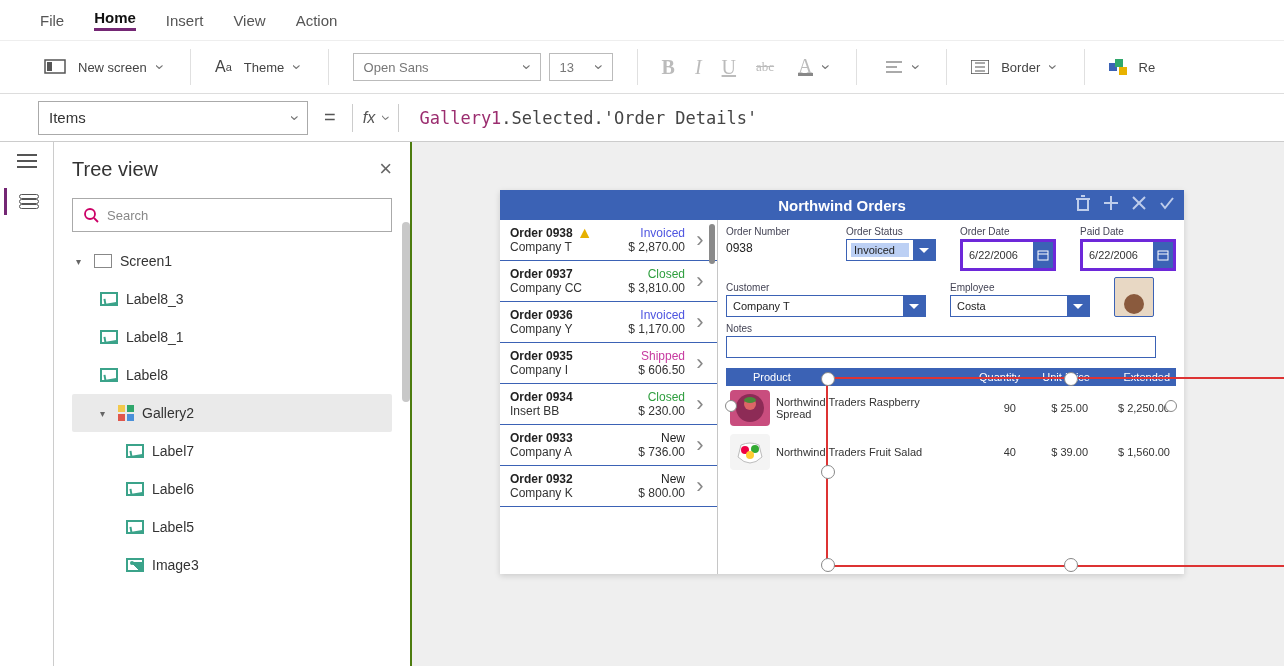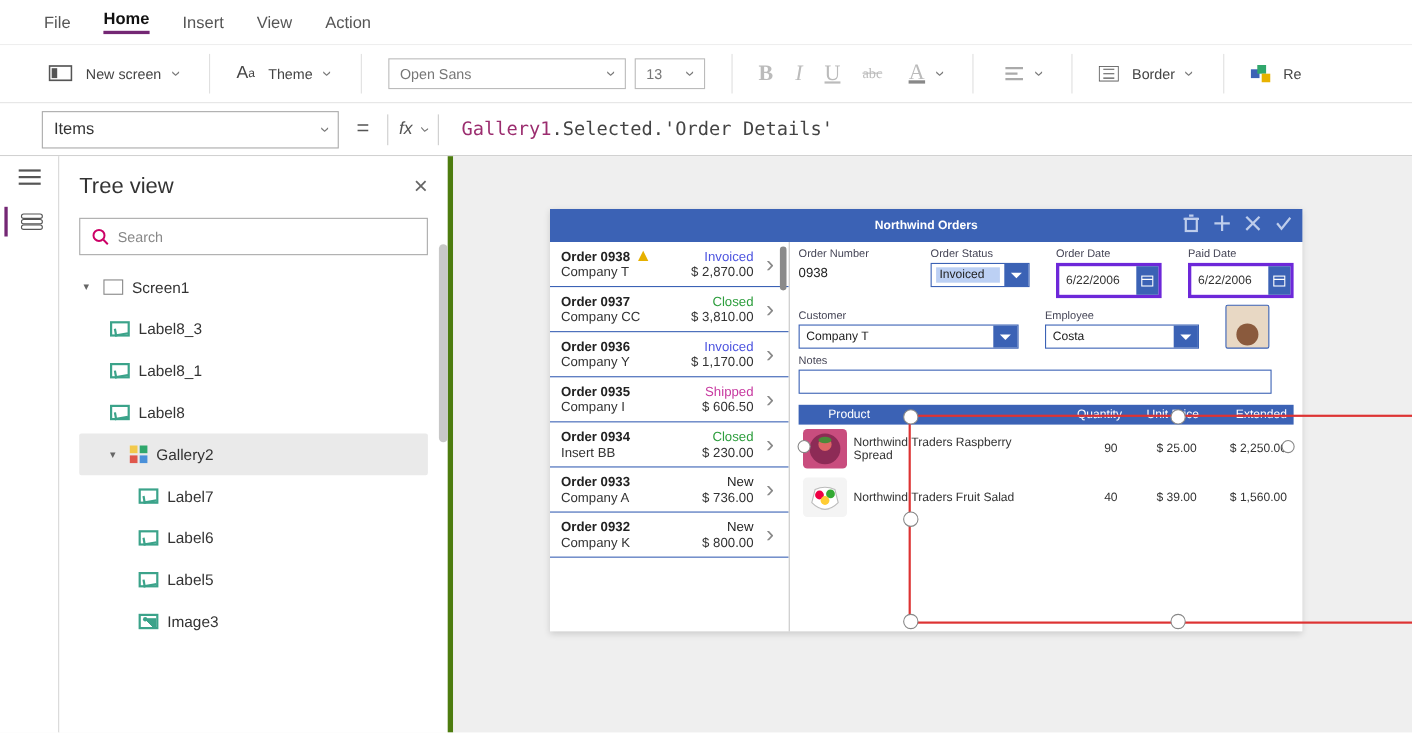--- a/index.html
+++ b/index.html
@@ -45,21 +45,21 @@
   .rib-btn { display:flex; align-items:center; gap:6px; padding:2px 4px; cursor:pointer; }
   .chev::after { content:"›"; display:inline-block; transform:rotate(90deg); font-size:16px; color:#777; margin-left:4px;}
   .font-box, .size-box {
     border:1px solid #bbb;
     height:28px;
     display:flex; align-items:center;
     padding:0 10px;
     color:#777;
     background:#fff;
   }
-  .font-box { width:216px; justify-content:space-between;gap:16px;}
+  .font-box { width:188px; justify-content:space-between;gap:16px;}
   .size-box { width:64px; justify-content:space-between;}
   .faded { color:#bbb; }
   .icon { display:inline-flex; align-items:center; justify-content:center; }
 
   
   .formula-row {
     height: 48px;
     display:flex;
     align-items:center;
     border-bottom: 1px solid #ccc;
@@ -104,21 +104,21 @@
            linear-gradient(#555,#555) 0 0/100% 2px no-repeat,
            linear-gradient(#555,#555) 0 6px/100% 2px no-repeat,
            linear-gradient(#555,#555) 0 12px/100% 2px no-repeat;}
   .layers .l1,.layers .l2,.layers .l3{width:20px;height:5px;border:1px solid #555;border-radius:3px;}
   .layers{display:flex;flex-direction:column;gap:-2px;}
   .layers-wrap{ border-left:3px solid #742774; padding:6px 8px 6px 12px; margin-left:-3px;}
 
   
   .tree-panel {
     width: 358px;
-    border-right:5px solid #4d7c0f;
+    border-right:2px solid #4d7c0f;
     background:#fff;
     padding:14px 18px 0 18px;
     position:relative;
   }
   .tree-title { font-size:20px; color:#333; margin-bottom:16px; display:flex; justify-content:space-between; align-items:center;}
   .tree-title .x { font-size:22px; color:#666; cursor:pointer; font-weight:300;}
   .search-box {
     height:34px;
     border:1px solid #aaa;
     display:flex;
@@ -163,21 +163,21 @@
     display:flex;
     flex-direction:column;
   }
   .app-header {
     height:30px;
     background:#3b62b5;
     color:#fff;
     display:flex;
     align-items:center;
     justify-content:center;
-    font-size:11px;
+    font-size:15px;
     font-weight:600;
     position:relative;
   }
   .app-header .hicons{ position:absolute; right:8px; top:4px; display:flex; gap:10px; opacity:0.85;}
   .hicon{ width:18px;height:18px; display:flex;align-items:center;justify-content:center; }
   .hicon svg{stroke:#d6e0f5;stroke-width:2;fill:none;}
   .app-body{ flex:1; display:flex; }
   .order-list{
     width:228px;
     border-right:1px solid #c6c6c6;

